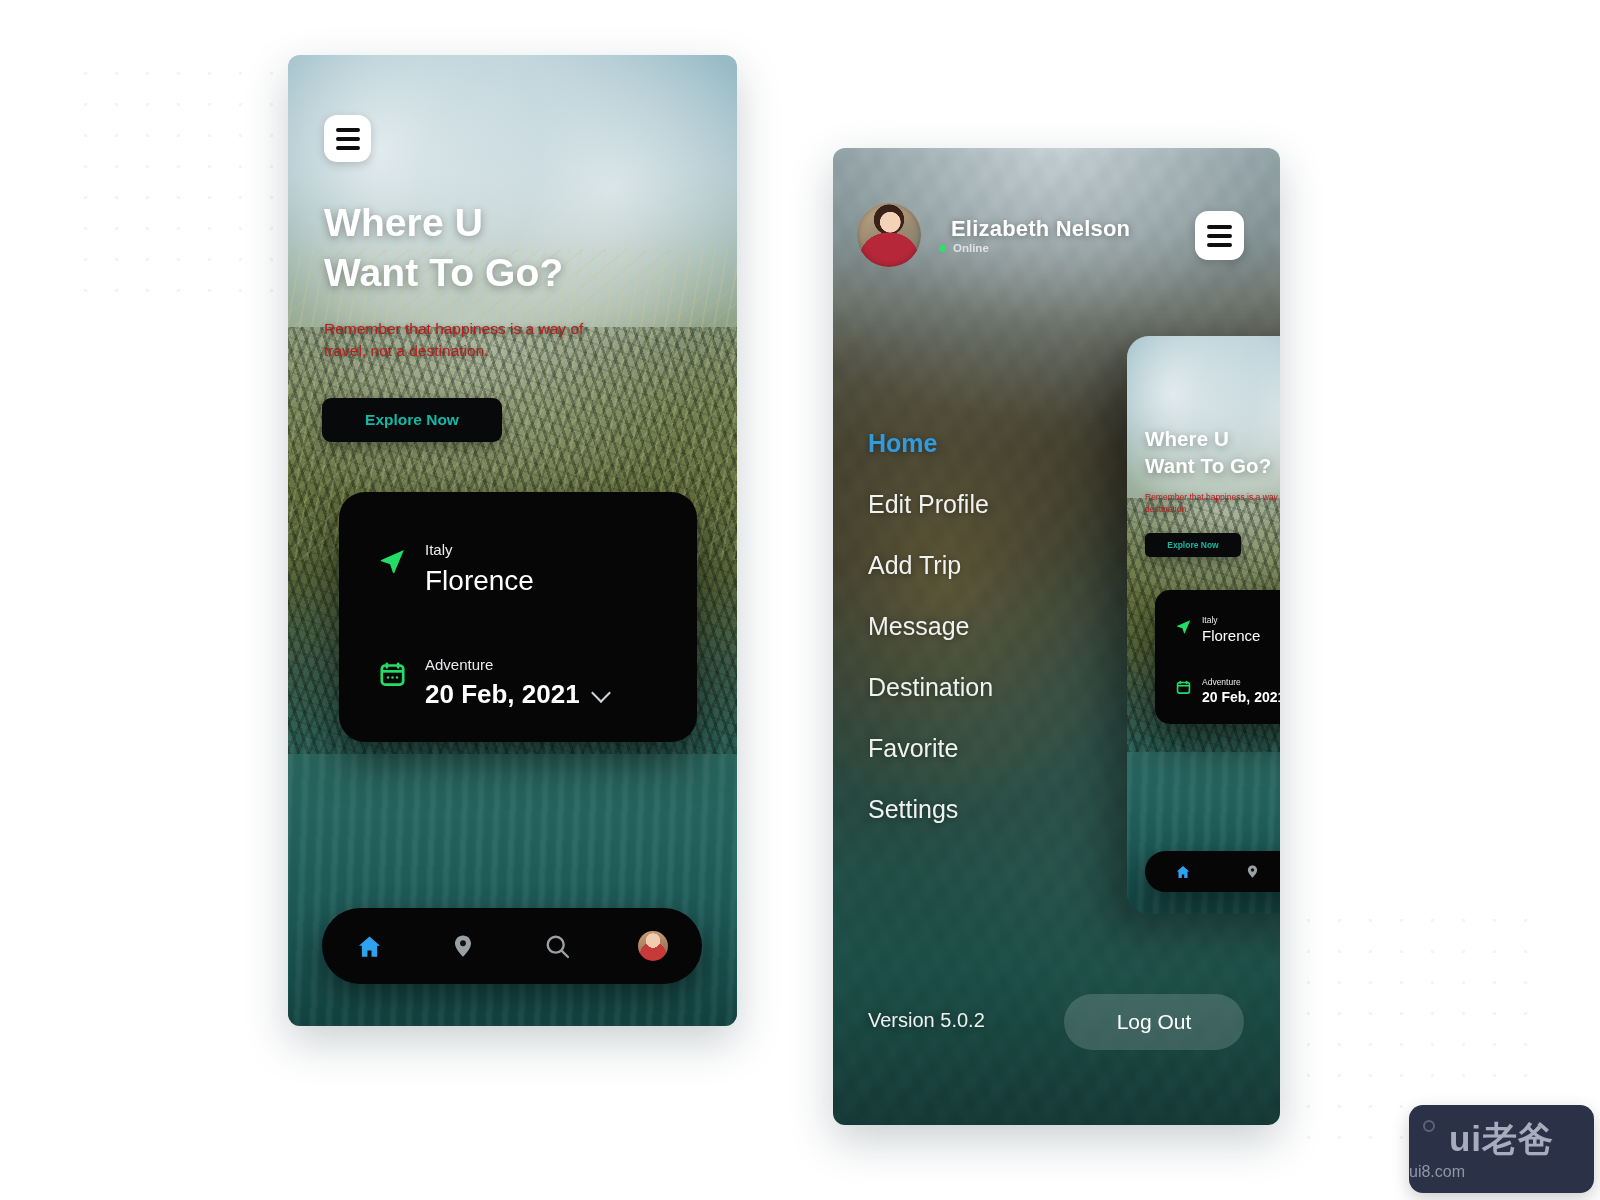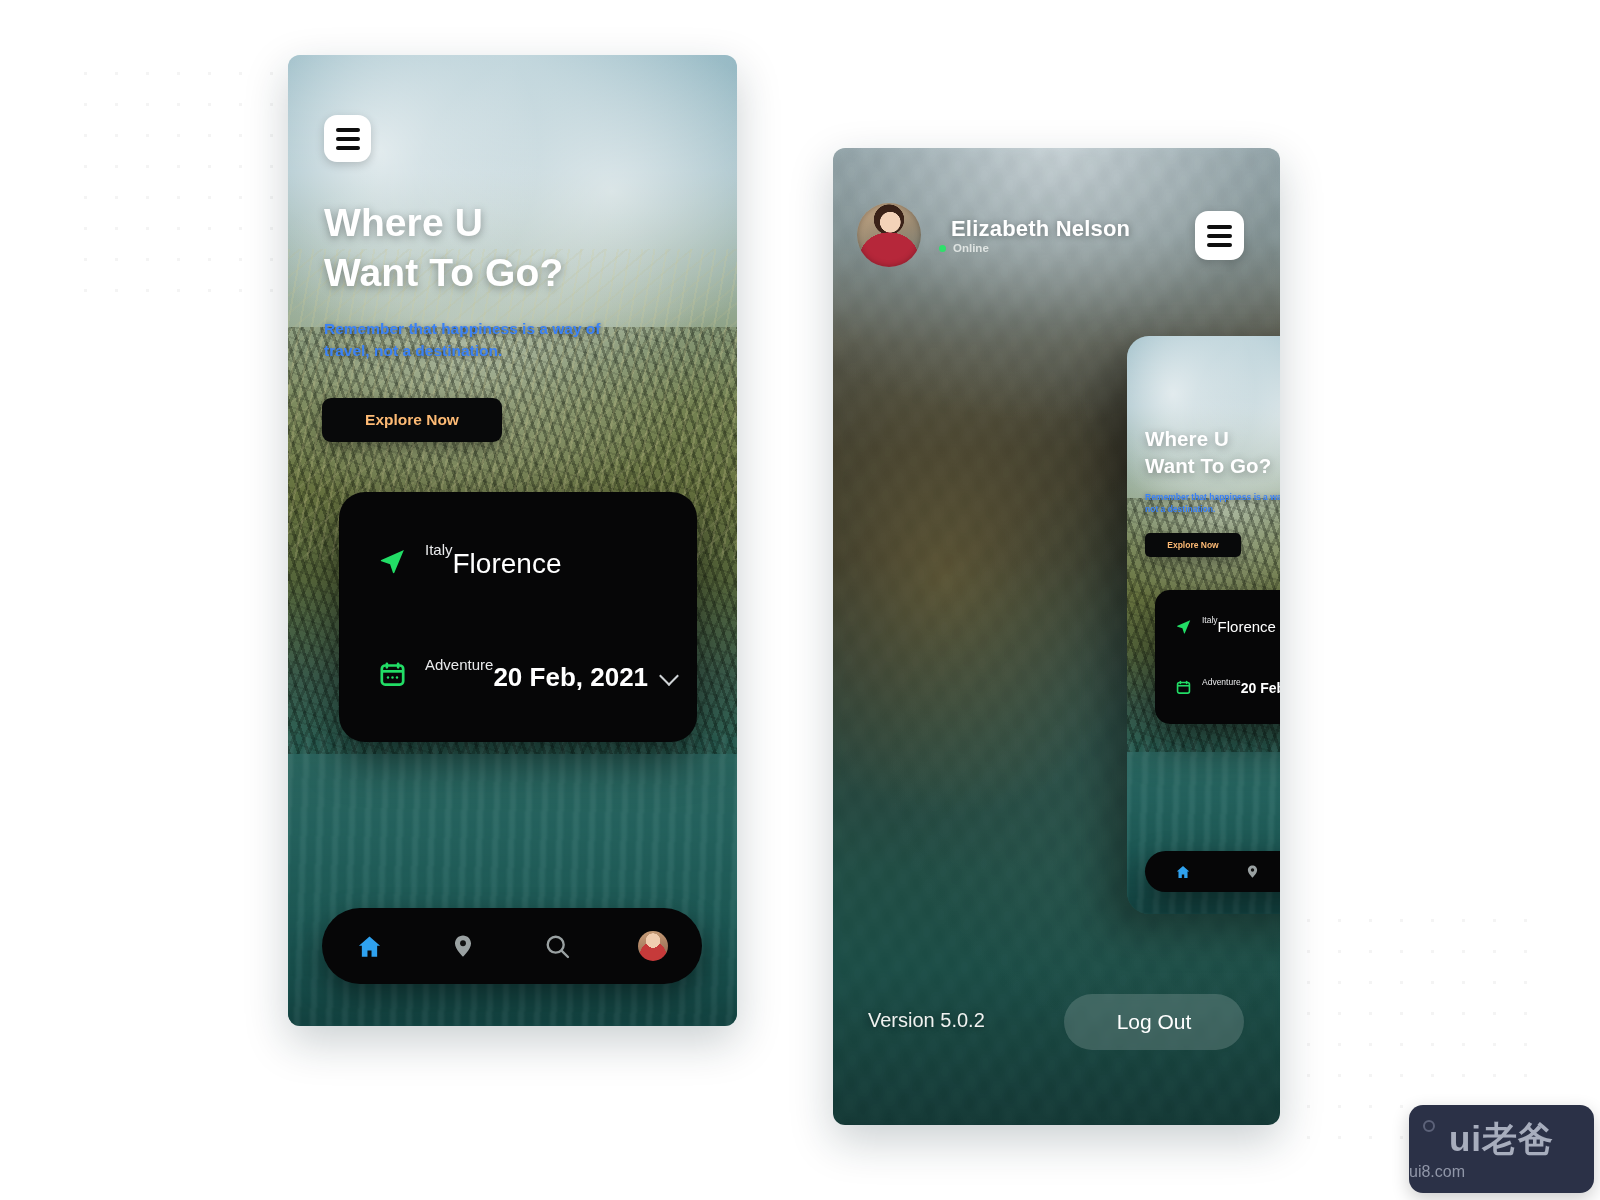--- a/index.html
+++ b/index.html
@@ -108,50 +108,50 @@
   .hero-title {
     position: absolute; left: 36px; top: 143px;
     color: #fff;
     font-size: 39px; font-weight: 700;
     line-height: 1.28;
     letter-spacing: .1px;
     text-shadow: 0 2px 8px rgba(0,0,0,0.35);
   }
   .hero-sub {
     position: absolute; left: 36px; top: 263px; width: 290px;
-    color: #3b82f6;
-    font-size: 15.5px; font-weight: 700;
+    color: #b91c1c;
+    font-size: 15.5px; font-weight: 400;
     line-height: 1.45;
     text-shadow: 0 1px 5px rgba(0,0,0,0.45);
   }
   .explore-btn {
     position: absolute; left: 34px; top: 343px;
     width: 180px; height: 44px;
     background: #08090a;
-    color: #fdba74;
+    color: #14b8a6;
     border-radius: 9px;
     border: none;
     font-family: "Liberation Sans", sans-serif;
     font-size: 15.5px; font-weight: 600;
     cursor: pointer;
     box-shadow: 0 5px 16px rgba(0,0,0,0.35);
   }
 
   
   .trip-card {
     position: absolute;
     background: #060607;
     border-radius: 26px;
     box-shadow: 0 18px 40px rgba(0,0,0,0.5);
   }
   #phone-home .trip-card { left: 51px; top: 437px; width: 358px; height: 250px; }
 
   .card-row { position: absolute; display: flex; align-items: flex-start; }
   .card-ico { flex: 0 0 auto; display:flex; align-items:center; justify-content:center; }
-  .card-txt { display: flex; }
+  .card-txt { display: flex; flex-direction: column; }
   .card-label { color: #e9eaec; font-size: 15px; font-weight: 500; line-height: 1.1; }
   .card-value { color: #ffffff; font-size: 28px; font-weight: 500; line-height: 1.25; margin-top: 4px; }
   .card-value.bold { font-weight: 700; font-size: 26px; }
 
   #row-location { left: 36px; top: 50px; }
   #row-date     { left: 36px; top: 165px; }
   #phone-home .card-ico { width: 34px; margin-right: 16px; margin-top: 4px; }
 
   .chevron-down {
     display: inline-block;
@@ -490,20 +490,29 @@
         </div>
         <div class="nav-item">
           <svg width="15" height="15" viewBox="0 0 24 24" aria-hidden="true">
             <path d="M12 2.2 c-4.1 0-7.4 3.3-7.4 7.4 0 5.5 7.4 12.2 7.4 12.2 s7.4-6.7 7.4-12.2 c0-4.1-3.3-7.4-7.4-7.4 Z" fill="#9aa1a2"></path>
             <circle cx="12" cy="9.5" r="2.7" fill="#111"></circle>
           </svg>
         </div>
       </div>
     </div>
 
+    <nav class="menu-list">
+      <div class="menu-item active">Home</div>
+      <div class="menu-item">Edit Profile</div>
+      <div class="menu-item">Add Trip</div>
+      <div class="menu-item">Message</div>
+      <div class="menu-item">Destination</div>
+      <div class="menu-item">Favorite</div>
+      <div class="menu-item">Settings</div>
+    </nav>
 
     <div class="version-text">Version 5.0.2</div>
     <button class="logout-btn">Log Out</button>
   </div>
 
   <div id="watermark">
     <span class="wm-dot"></span>
     <span class="wm-main">ui老爸</span>
     <span class="wm-sub">ui8.com</span>
   </div>

